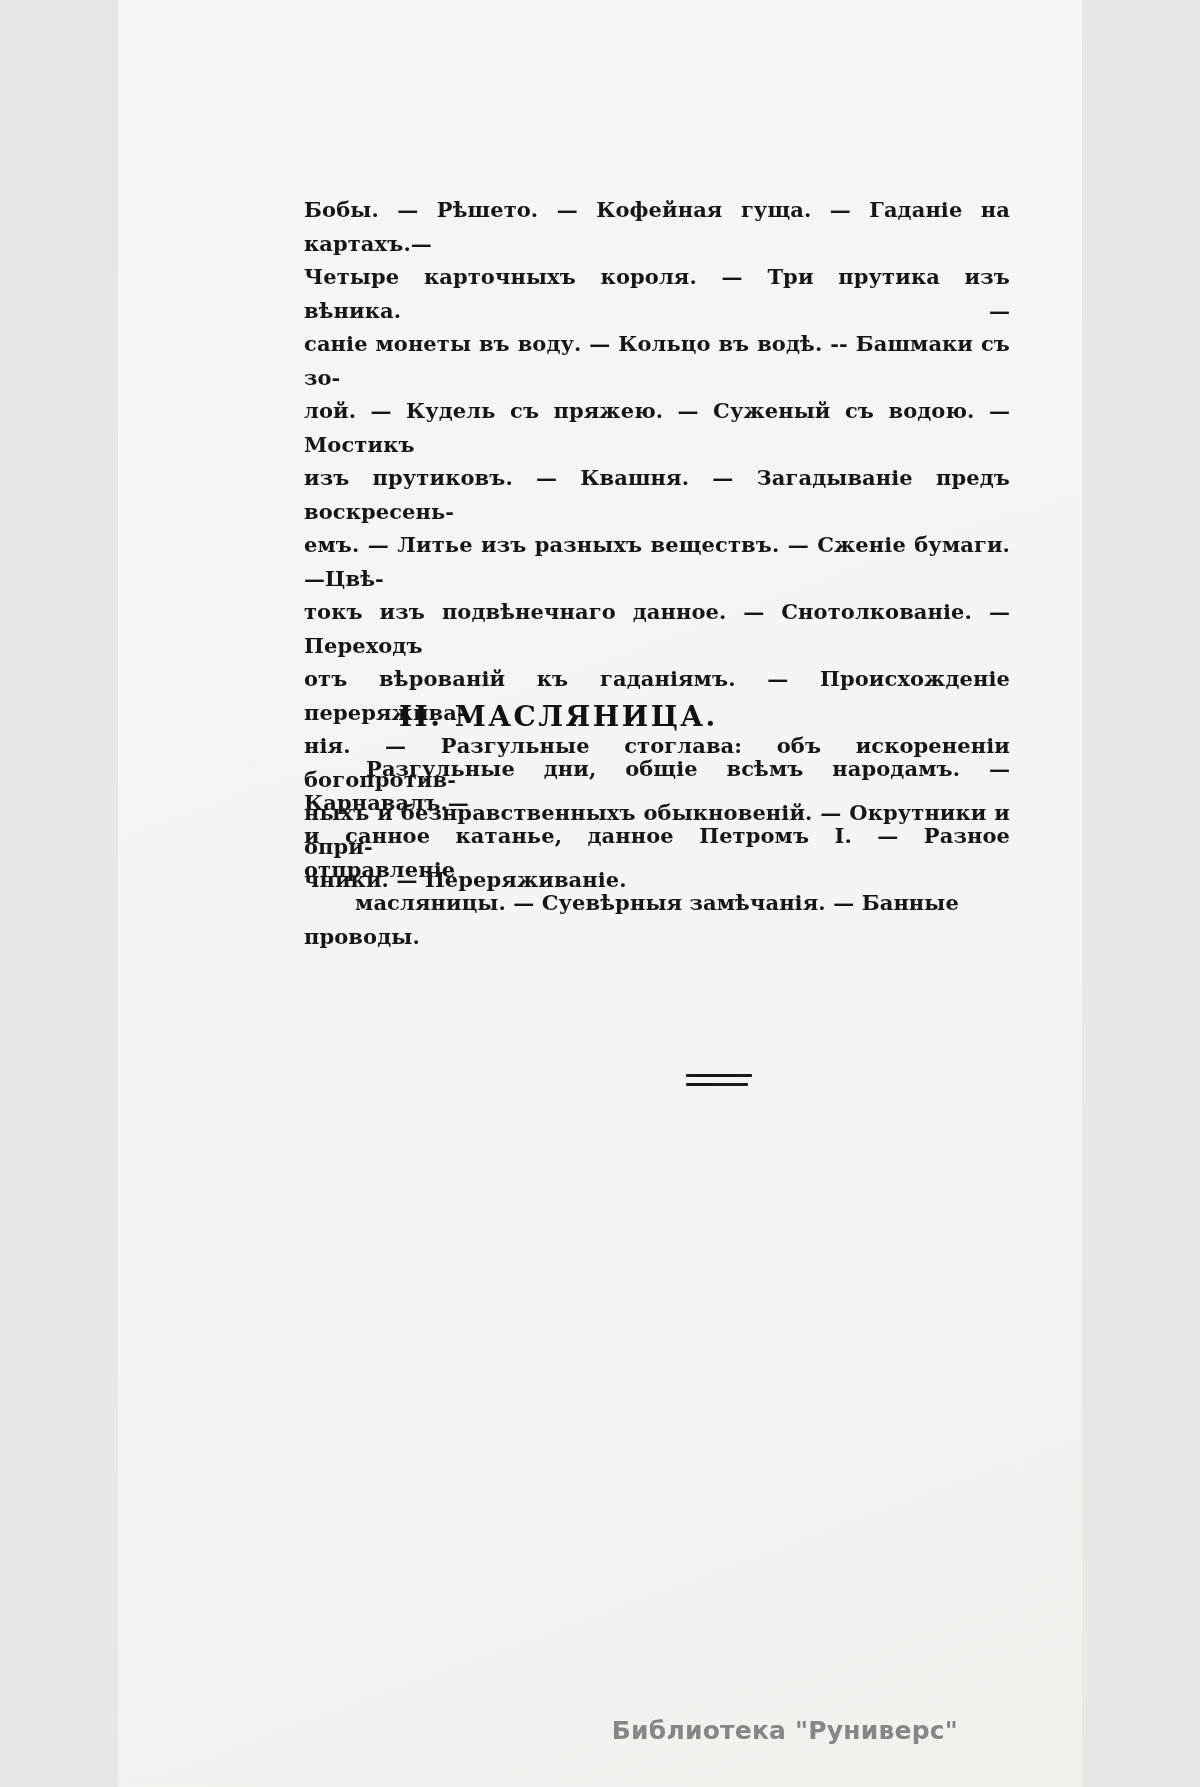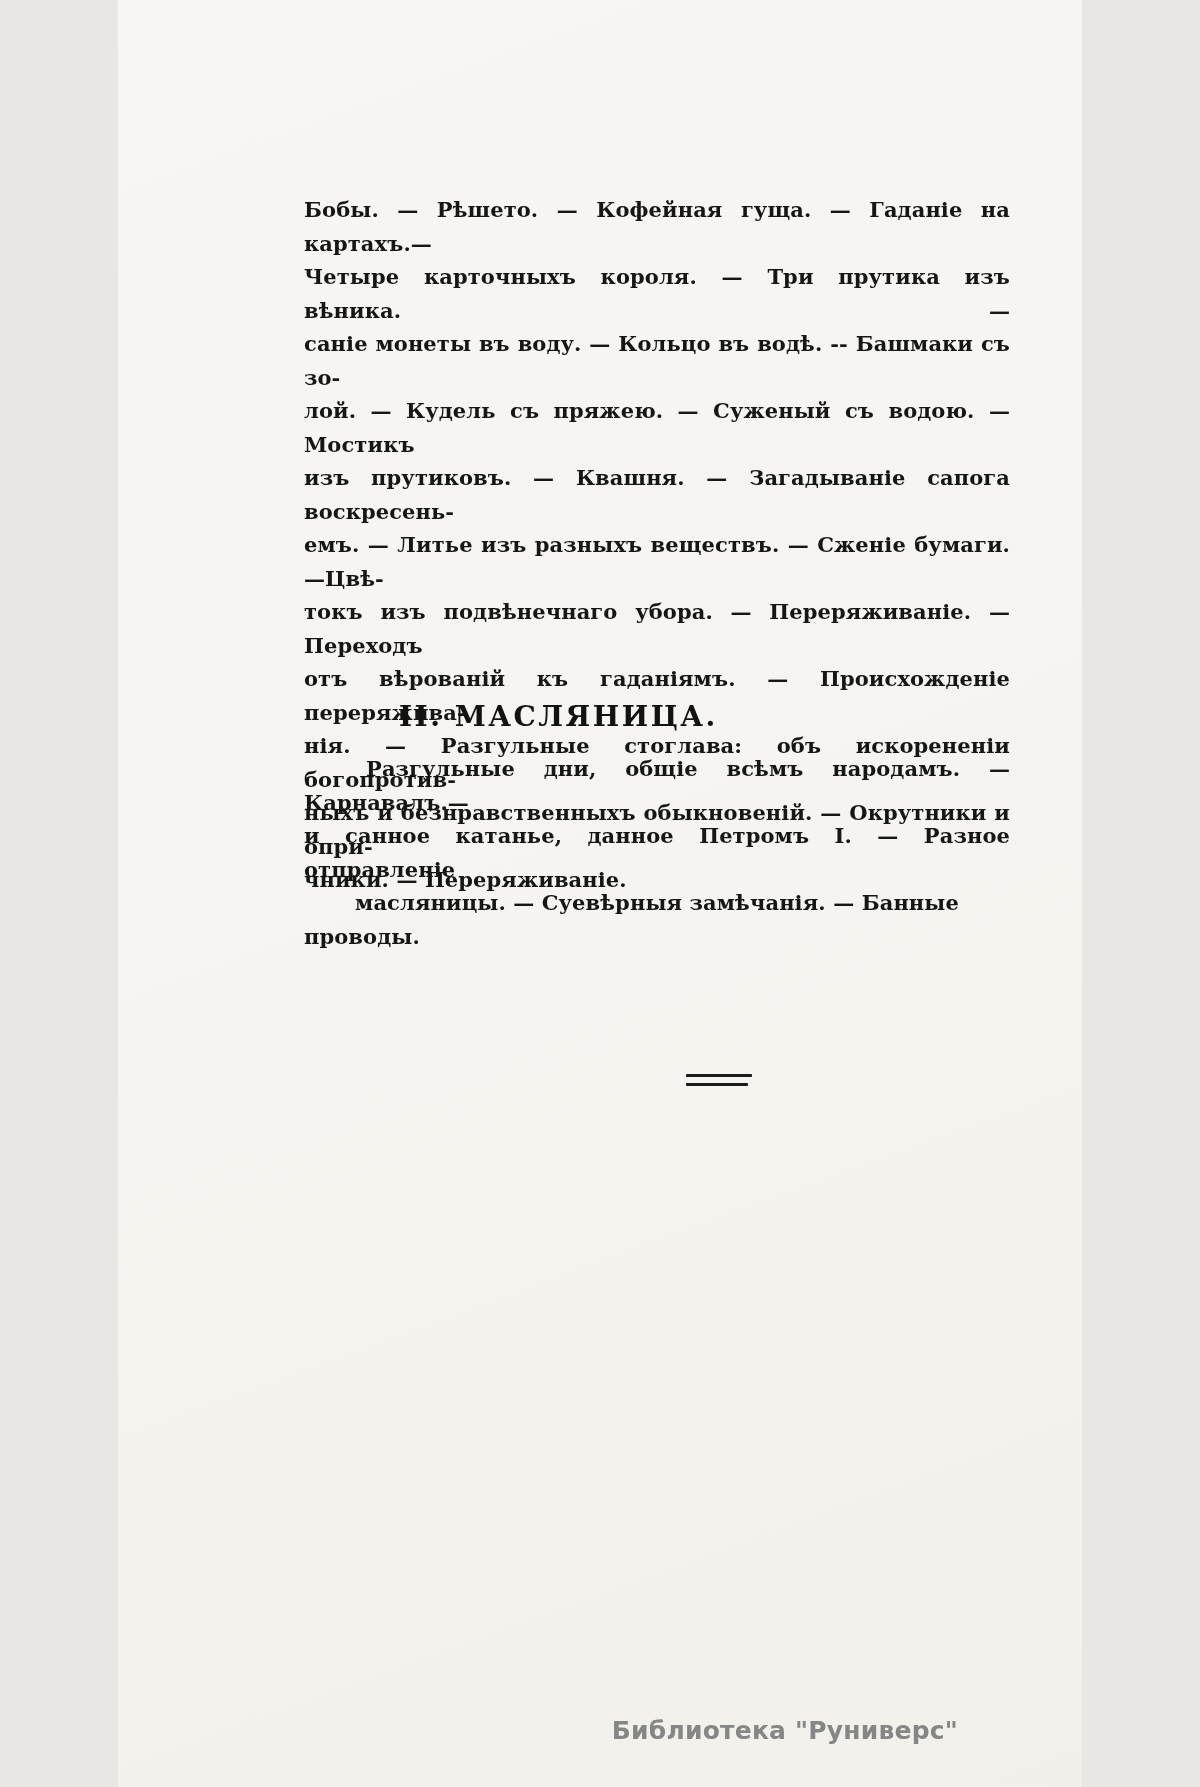--- a/index.html
+++ b/index.html
@@ -80,23 +80,23 @@
 </head>
 <body>
 
 <div class="page">
 
   <div class="text-block p1">
     <div class="line">Бобы. — Рѣшето. — Кофейная гуща. — Гаданіе на картахъ.—</div>
     <div class="line">Четыре карточныхъ короля. — Три прутика изъ вѣника. —</div>
     <div class="line">саніе монеты въ воду. — Кольцо въ водѣ. -- Башмаки съ зо-</div>
     <div class="line">лой. — Кудель съ пряжею. — Суженый съ водою. — Мостикъ</div>
-    <div class="line">изъ прутиковъ. — Квашня. — Загадываніе сапога воскресень-</div>
+    <div class="line">изъ прутиковъ. — Квашня. — Загадываніе предъ воскресень-</div>
     <div class="line">емъ. — Литье изъ разныхъ веществъ. — Сженіе бумаги. —Цвѣ-</div>
-    <div class="line">токъ изъ подвѣнечнаго убора. — Переряживаніе. — Переходъ</div>
+    <div class="line">токъ изъ подвѣнечнаго данное. — Снотолкованіе. — Переходъ</div>
     <div class="line">отъ вѣрованій къ гаданіямъ. — Происхожденіе переряжива-</div>
     <div class="line">нія. — Разгульные стоглава: объ искорененіи богопротив-</div>
     <div class="line">ныхъ и безнравственныхъ обыкновеній. — Окрутники и опри-</div>
     <div class="line last">чники. — Переряживаніе.</div>
   </div>
 
   <div class="heading">II. МАСЛЯНИЦА.</div>
 
   <div class="text-block p2">
     <div class="line indent">Разгульные дни, общіе всѣмъ народамъ. — Карнавалъ.—</div>

